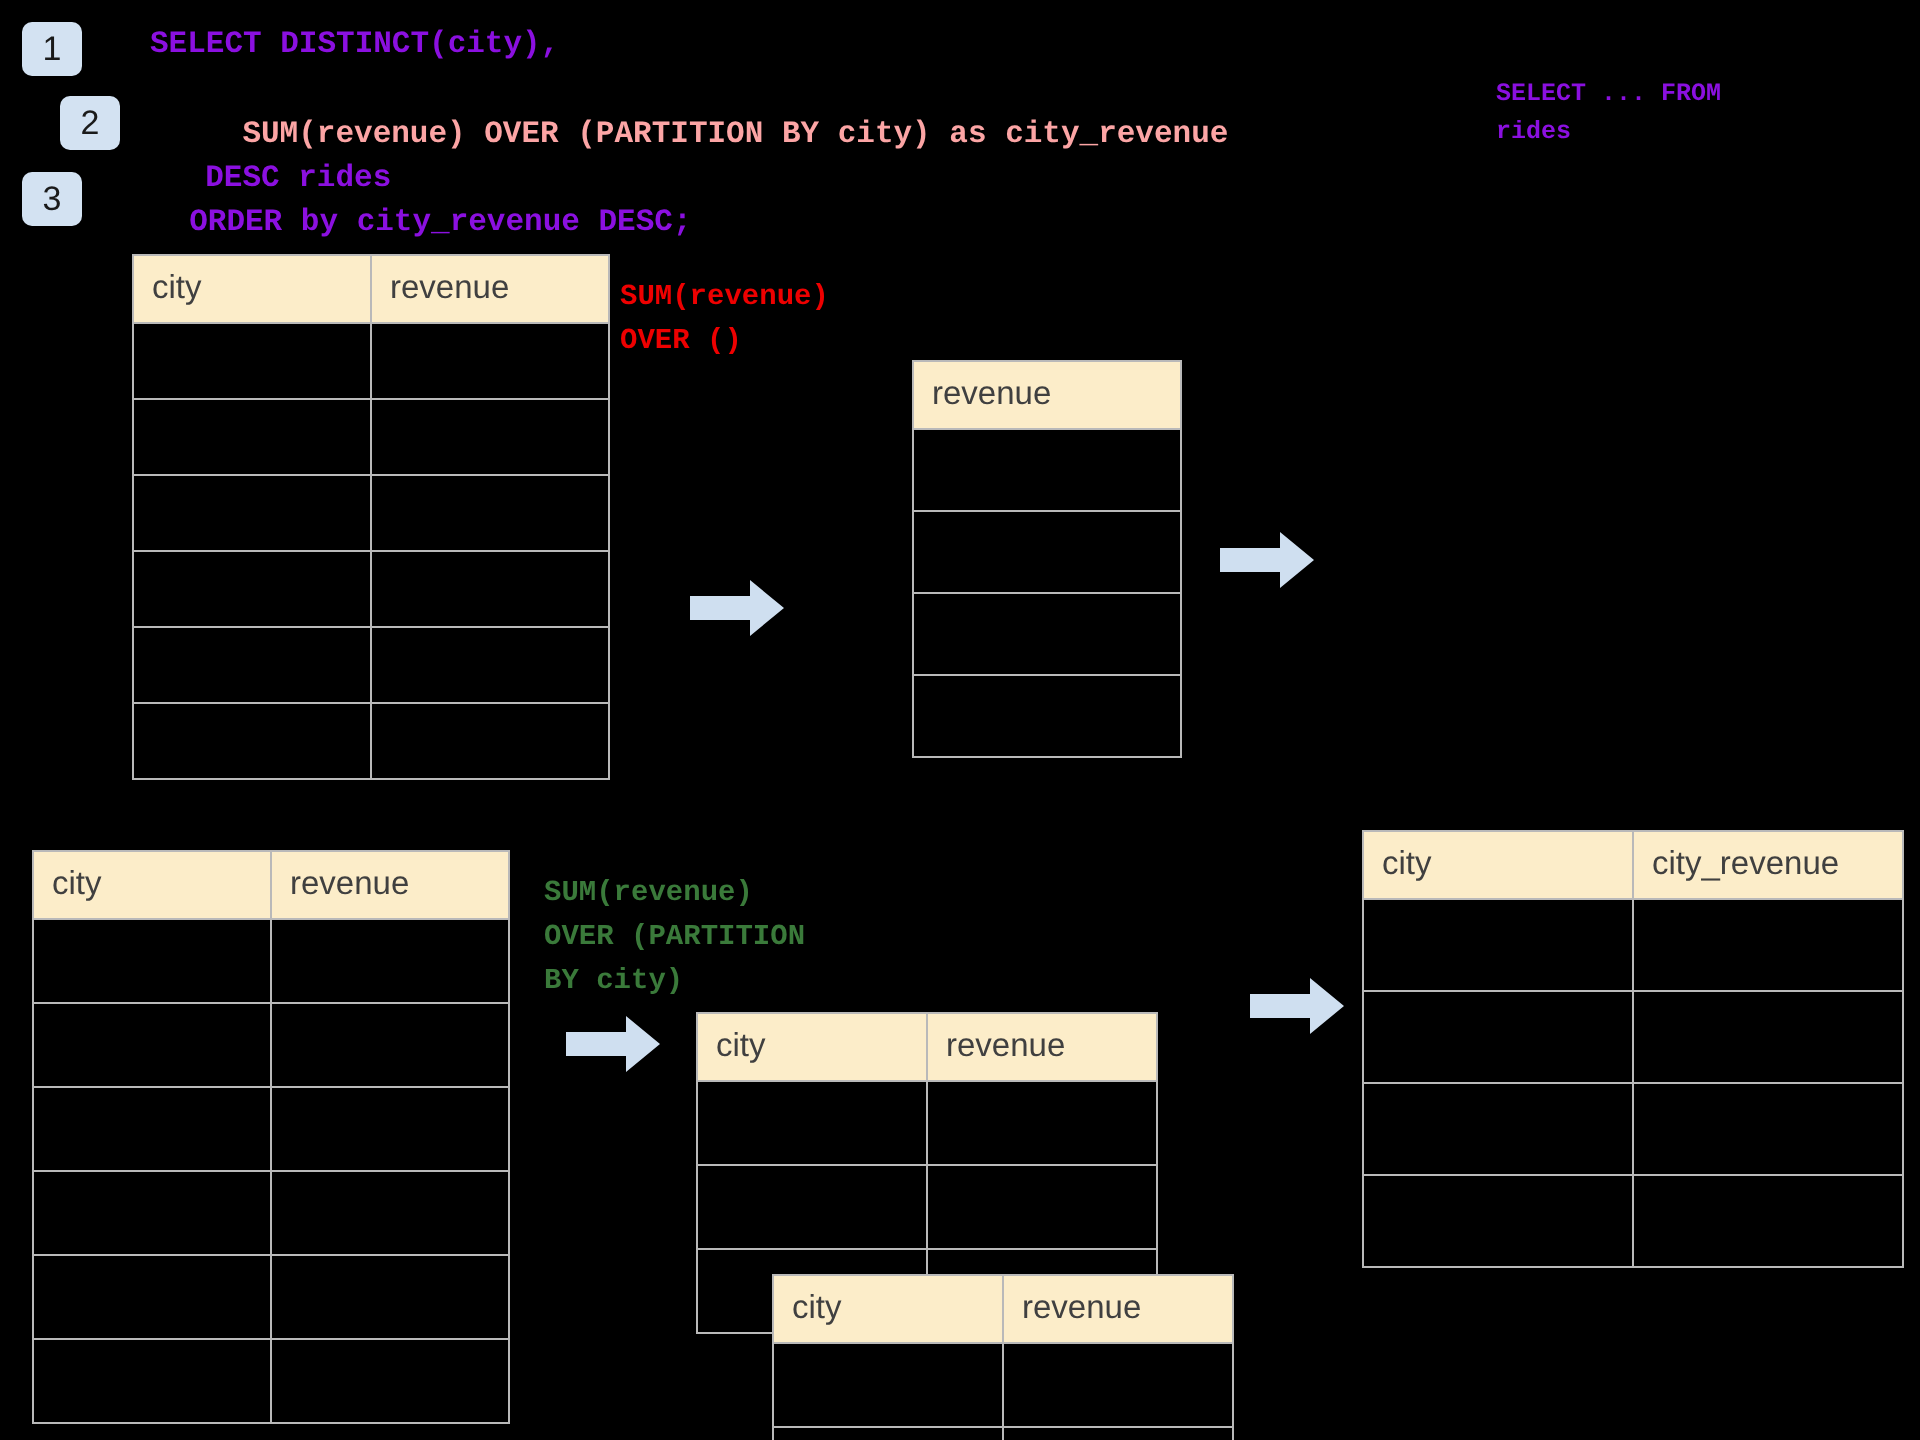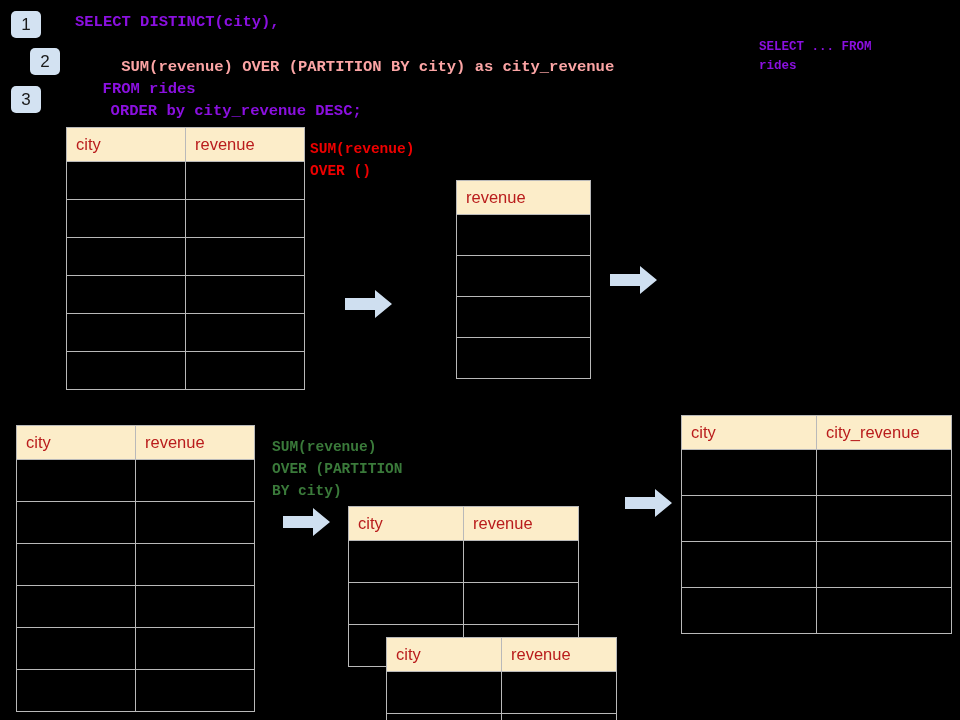--- a/index.html
+++ b/index.html
@@ -74,21 +74,21 @@
     background: #000000;
   }
   .tbl td {
     border: 1px solid #b9b9b9;
     padding: 0;
     background: #000000;
   }
   .tbl th {
     border: 1px solid #b9b9b9;
     background: #fcedc9;
-    color: #b91c1c;
+    color: #404040;
     font-family: "Liberation Sans", sans-serif;
     font-size: 16.5px;
     font-weight: normal;
     text-align: left;
     padding: 0 0 0 9px;
     height: 34px;
     box-sizing: border-box;
   }
 
   
@@ -100,24 +100,24 @@
 <body>
 
 <div id="canvas">
 
   <div class="badge" style="left:11px; top:11px;">1</div>
   <div class="badge" style="left:30px; top:48px;">2</div>
   <div class="badge" style="left:11px; top:86px;">3</div>
 
   <div class="code c-purple" style="left:75px; top:12px;">SELECT DISTINCT(city),</div>
   <div class="code c-green" style="left:84px; top:57px;">    SUM(revenue) OVER (PARTITION BY city) as city_revenue</div>
-  <div class="code c-purple" style="left:84px; top:79px;">  FROM rides</div>
-  <div class="code c-purple" style="left:92px; top:101px;">  ORDER by city_revenue DESC;</div>
-
-  <div class="side-note" style="left:748px; top:38px;margin-left:11px;">SELECT ... FROM
+  <div class="code c-purple" style="left:84px; top:79px;">  DESC rides</div>
+  <div class="code c-purple" style="left:76px; top:101px;">  ORDER by city_revenue DESC;</div>
+
+  <div class="side-note" style="left:748px; top:38px;">SELECT ... FROM
 rides</div>
 
   <div class="annot red" style="left:310px; top:138px;">SUM(revenue)
 OVER ()</div>
 
   <div class="annot green" style="left:272px; top:436px;">SUM(revenue)
 OVER (PARTITION
 BY city)</div>
 
   <table class="tbl" style="left:66px; top:127px; width:238px;">

